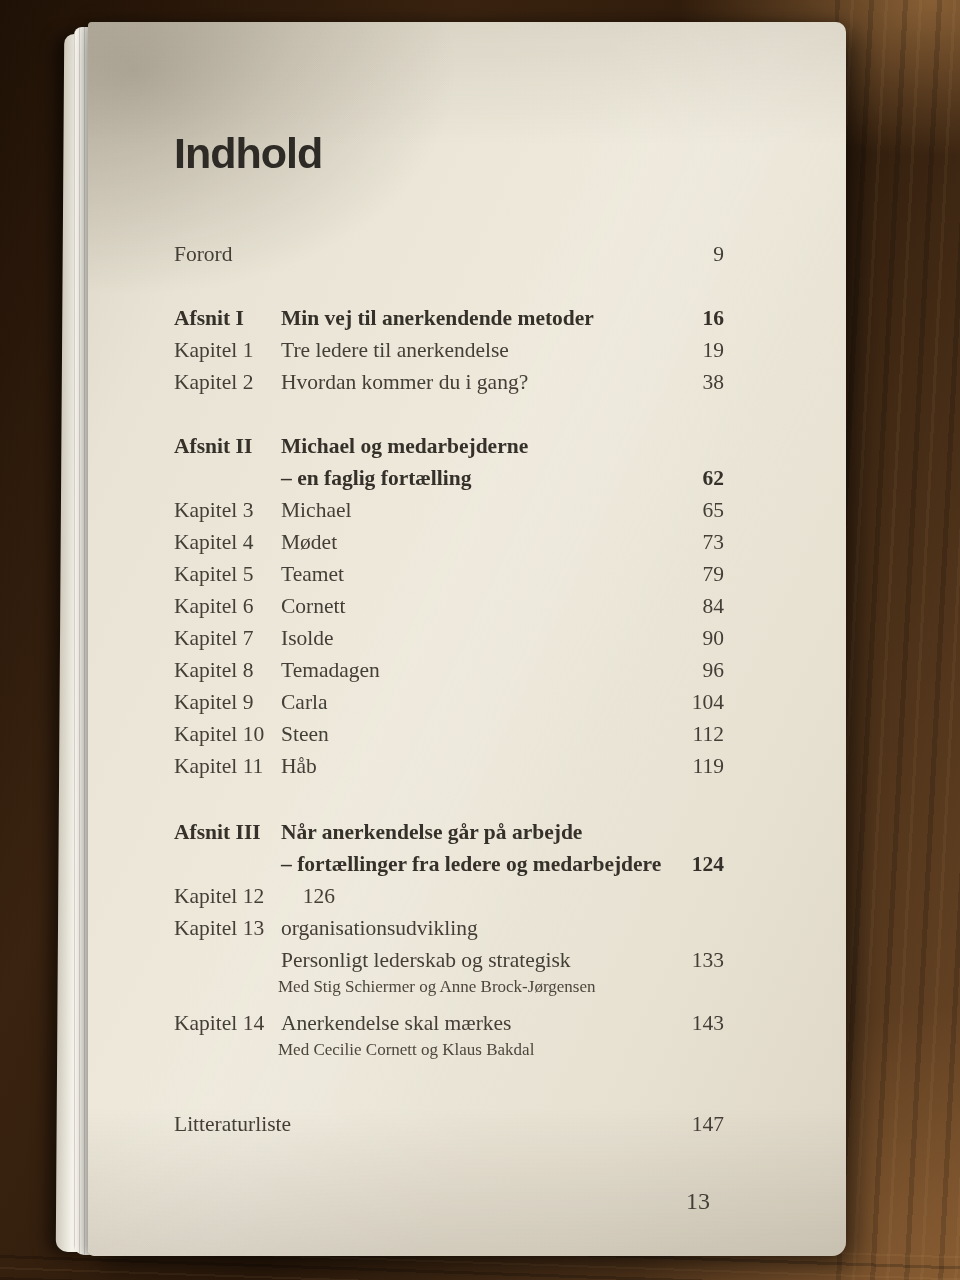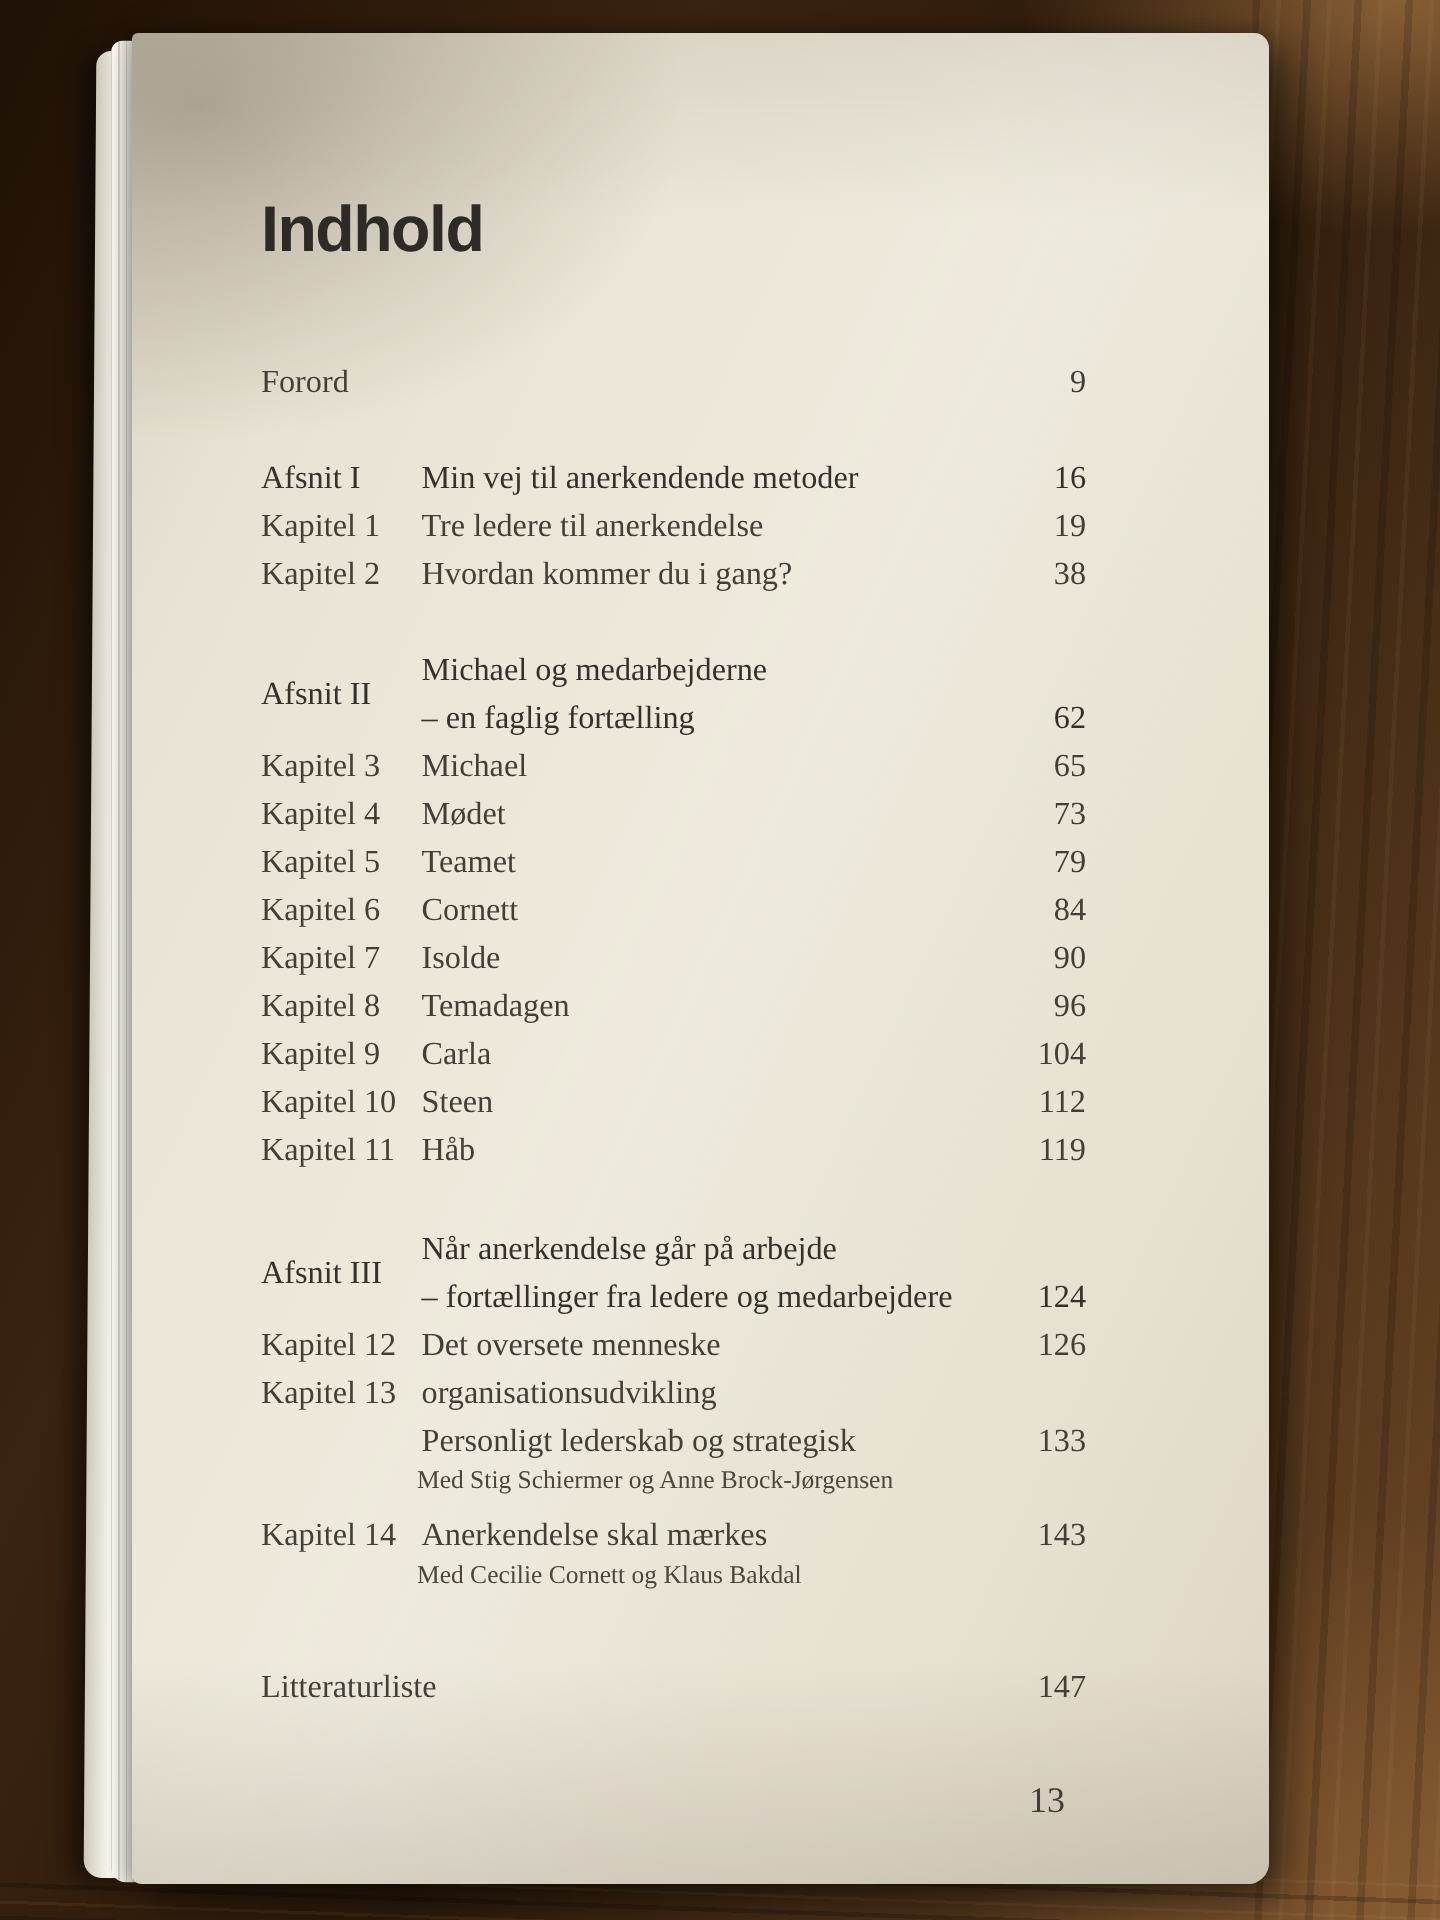--- a/index.html
+++ b/index.html
@@ -70,21 +70,21 @@
     margin: 0 0 62px 0;
     font-family: "Liberation Sans", "DejaVu Sans", sans-serif;
     font-weight: 700; font-size: 43px; line-height: 46px;
     letter-spacing: -1px; color: #2e2b26;
   }
 
   .row { display: flex; align-items: flex-start; font-size: 21.5px; line-height: 32px; }
   .row .label { flex: 0 0 107px; white-space: nowrap; }
   .row .title { flex: 1 1 auto; padding-right: 8px; }
   .row .page  { flex: 0 0 54px; text-align: right; align-self: flex-end; }
-  .row.bold { font-weight: 400; color: #35312a; align-items: center; }
+  .row.bold { font-weight: 700; color: #35312a; }
   .tline { display: block; }
 
   .gap      { margin-top: 32px; }
   .gap-md   { margin-top: 34px; }
   .gap-sm   { margin-top: 10px; align-items: flex-end; }
   .gap-lg   { margin-top: 48px; gap: 12px; }
 
   .note {
     margin: 0 0 2px 104px;
     font-size: 17px; line-height: 21px; color: #4c463d;
@@ -201,21 +201,20 @@
         <span class="label">Afsnit III</span>
         <span class="title">
           <span class="tline">Når anerkendelse går på arbejde</span>
           <span class="tline">– fortællinger fra ledere og medarbejdere</span>
         </span>
         <span class="page">124</span>
       </div>
 
       <div class="row">
         <span class="label">Kapitel 12</span>
-        <span class="title">Det oversete menneske</span>
         <span class="page">126</span>
       </div>
 
       <div class="row">
         <span class="label">Kapitel 13</span>
         <span class="title">
           <span class="tline">organisationsudvikling</span>
           <span class="tline">Personligt lederskab og strategisk</span>
         </span>
         <span class="page">133</span>

